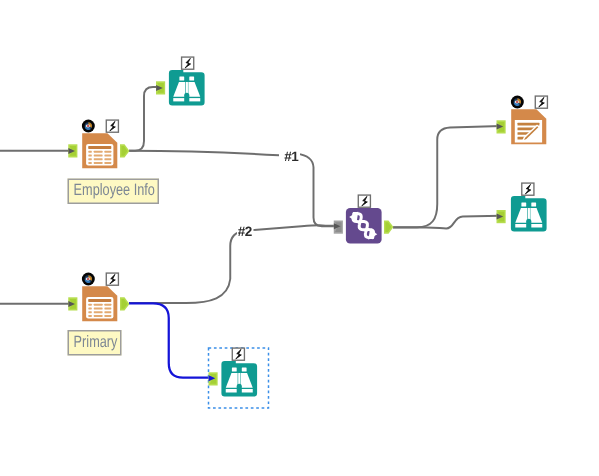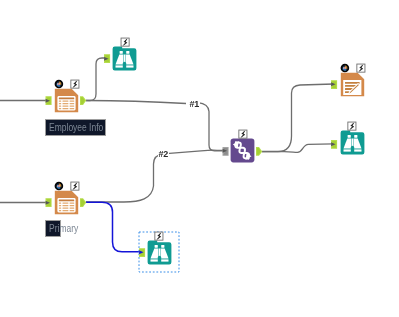--- a/index.html
+++ b/index.html
@@ -1,19 +1,19 @@
 <!DOCTYPE html>
 <html><head>
 <meta charset="utf-8">
 <style>
   html,body{margin:0;padding:0;}
   body{width:399px;height:317px;background:#ffffff;overflow:hidden;
        font-family:"Liberation Sans",sans-serif;}
   #canvas{position:absolute;left:0;top:0;width:399px;height:317px;background:#fff;}
-  .node-label{position:absolute;background:#0f172a;border:1px solid #9d9d9d;
+  .node-label{position:absolute;background:#fef9c3;border:1px solid #9d9d9d;
        box-sizing:border-box;height:17px;display:flex;align-items:center;}
   .node-label > span{display:inline-block;color:#7d8794;font-size:11px;
        line-height:11px;white-space:nowrap;transform:scaleX(0.77);
        transform-origin:left center;width:130%;padding-left:4px;}
   .wire-label{position:absolute;font-size:9px;font-weight:bold;color:#2b2b2b;background:#ffffff;padding:0 1px;
        line-height:9px;letter-spacing:-0.3px;}
 </style>
 </head>
 <body>
 
@@ -173,19 +173,19 @@
   </g>
   <g fill="#1414d8">
     <path d="M139.1 250.2 L143.5 252.2 L139.1 254.2 Z"></path>
   </g>
 </svg>
 
 
 <div class="node-label" style="left:44.5px;top:119px;width:61px;">
       <span>Employee Info</span>
     </div>
-<div class="node-label" style="left:45px;top:220px;width:16px;">
+<div class="node-label" style="left:45px;top:220px;width:36px;">
       <span>Primary</span>
     </div>
 <div class="wire-label" style="left:188.5px;top:100px;">#1</div>
 <div class="wire-label" style="left:157.5px;top:149.5px;">#2</div>
 
 </div>
 
 </body></html>

